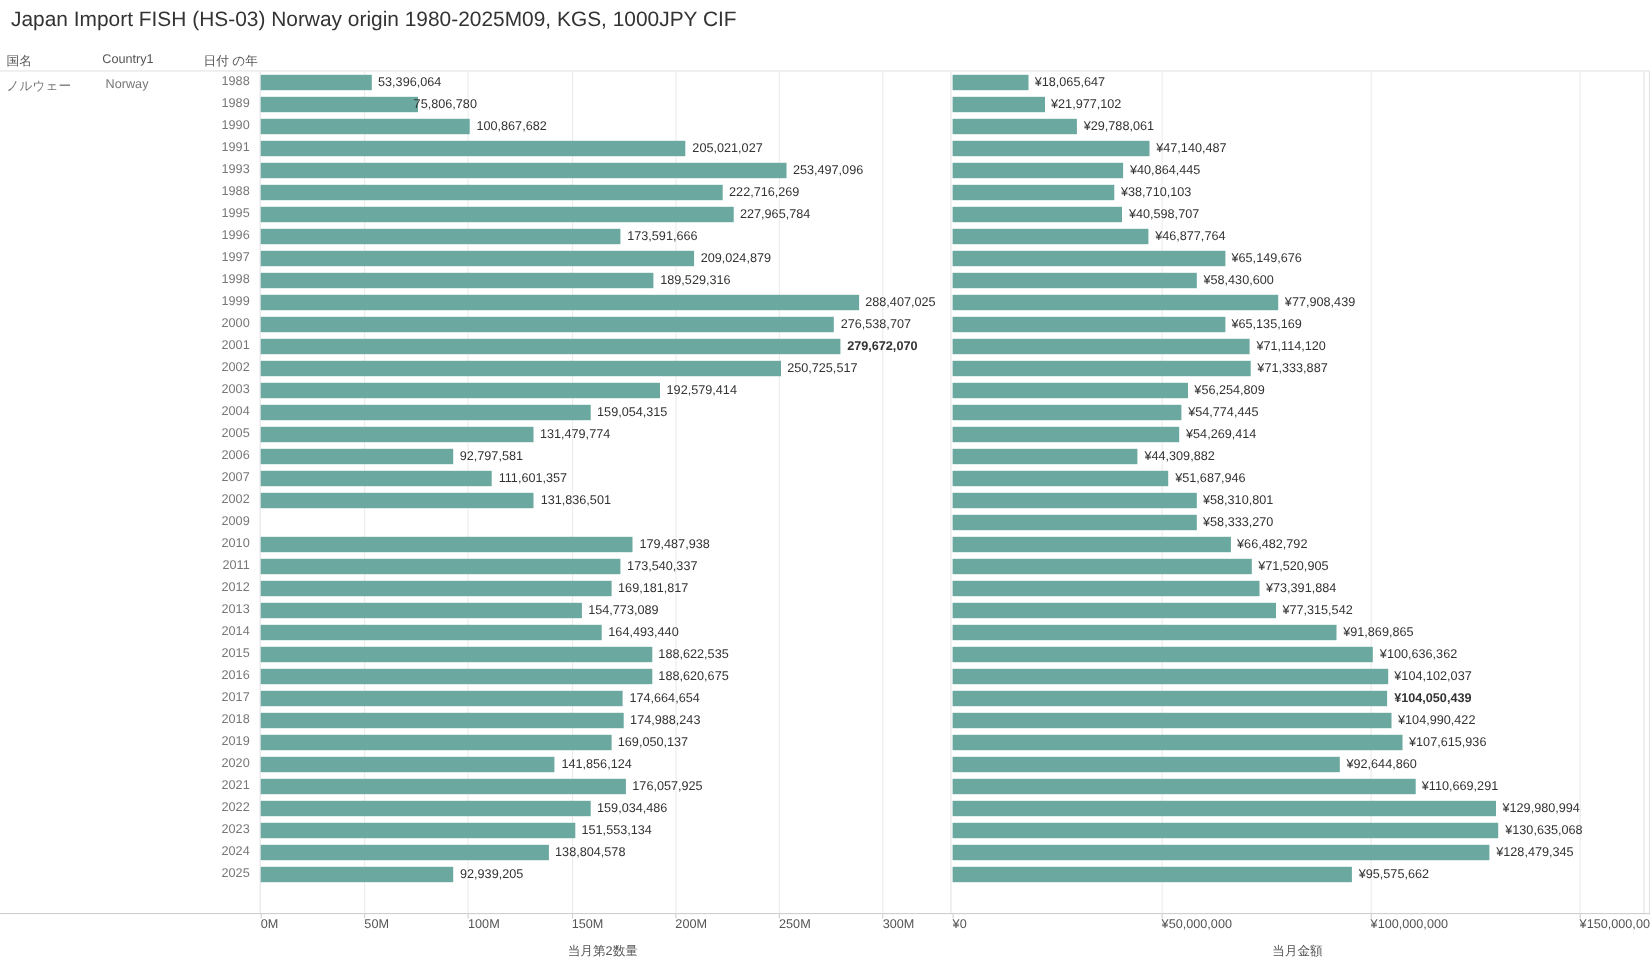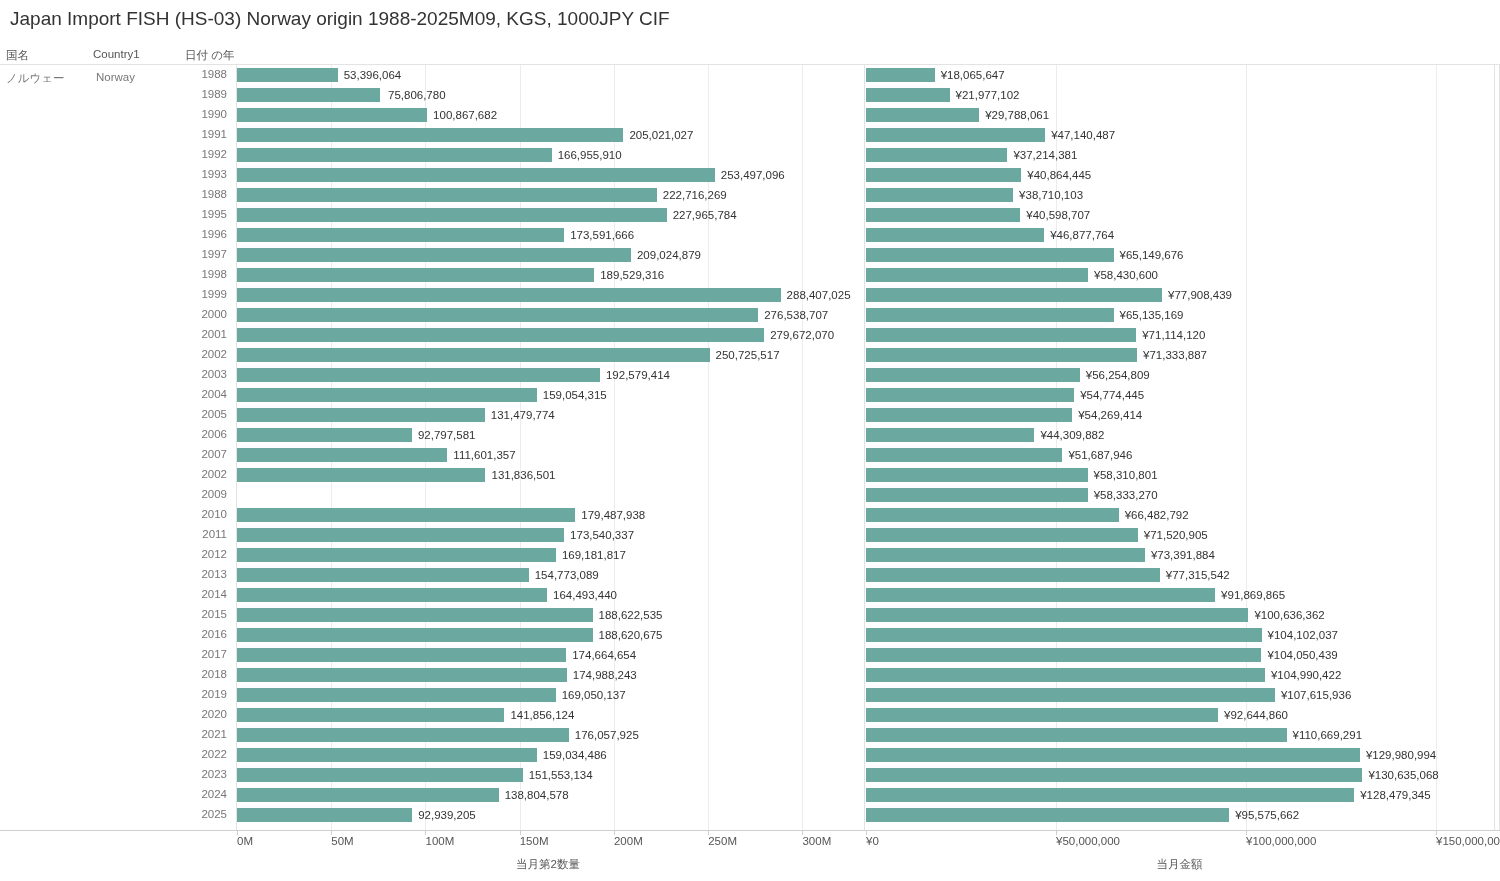--- a/index.html
+++ b/index.html
@@ -74,21 +74,21 @@
   }
   .axis-title{
     position:absolute;top:26px;width:100%;text-align:center;
     font-size:11.5px;color:#555555;
   }
   .axis-tick-mark{position:absolute;top:0;width:1px;height:4px;background:#cfcfcf;}
 </style>
 </head>
 <body>
 
-<div id="title">Japan Import FISH (HS-03) Norway origin 1988-2025M09, KGS, 1000JPY CIF</div>
+<div id="title">Japan Import FISH (HS-03) Norway origin 1980-2025M09, KGS, 1000JPY CIF</div>
 
 <div id="headers">
   <div class="h" id="h-kokumei">国名</div>
   <div class="h" id="h-country1">Country1</div>
   <div class="h" id="h-year">日付 の年</div>
 </div>
 
 <div id="grid">
   <div class="lblcol" id="col-kokumei">ノルウェー</div>
   <div class="lblcol" id="col-country">Norway</div>
@@ -118,21 +118,21 @@
         </div>
         <div class="bararea amt-area">
           <div class="bar amt" style="width: 68.6495px; background: rgb(106, 168, 160);"></div>
           <div class="barlbl" style="left: 74.6495px;">¥18,065,647</div>
         </div>
       </div>
       <div class="row">
         <div class="yearlbl">1989</div>
         <div class="bararea qty-area">
           <div class="bar qty" style="width: 142.884px; background: rgb(106, 168, 160);"></div>
-          <div class="barlbl" style="left: 151px;">75,806,780</div>
+          <div class="barlbl" style="left: 139px;">75,806,780</div>
         </div>
         <div class="bararea amt-area">
           <div class="bar amt" style="width: 83.513px; background: rgb(106, 168, 160);"></div>
           <div class="barlbl" style="left: 89.513px;">¥21,977,102</div>
         </div>
       </div>
       <div class="row">
         <div class="yearlbl">1990</div>
         <div class="bararea qty-area">
           <div class="bar qty" style="width: 190.12px; background: rgb(106, 168, 160);"></div>
@@ -148,31 +148,20 @@
         <div class="bararea qty-area">
           <div class="bar qty" style="width: 386.434px; background: rgb(106, 168, 160);"></div>
           <div class="barlbl" style="left: 392.434px;">205,021,027</div>
         </div>
         <div class="bararea amt-area">
           <div class="bar amt" style="width: 179.134px; background: rgb(106, 168, 160);"></div>
           <div class="barlbl" style="left: 185.134px;">¥47,140,487</div>
         </div>
       </div>
       <div class="row">
-        <div class="yearlbl">1992</div>
-        <div class="bararea qty-area">
-          <div class="bar qty" style="width: 314.687px; background: rgb(106, 168, 160);"></div>
-          <div class="barlbl" style="left: 320.687px;">166,955,910</div>
-        </div>
-        <div class="bararea amt-area">
-          <div class="bar amt" style="width: 141.415px; background: rgb(106, 168, 160);"></div>
-          <div class="barlbl" style="left: 147.415px;">¥37,214,381</div>
-        </div>
-      </div>
-      <div class="row">
         <div class="yearlbl">1993</div>
         <div class="bararea qty-area">
           <div class="bar qty" style="width: 477.804px; background: rgb(106, 168, 160);"></div>
           <div class="barlbl" style="left: 483.804px;">253,497,096</div>
         </div>
         <div class="bararea amt-area">
           <div class="bar amt" style="width: 155.285px; background: rgb(106, 168, 160);"></div>
           <div class="barlbl" style="left: 161.285px;">¥40,864,445</div>
         </div>
       </div>
@@ -250,21 +239,21 @@
         </div>
         <div class="bararea amt-area">
           <div class="bar amt" style="width: 247.514px; background: rgb(106, 168, 160);"></div>
           <div class="barlbl" style="left: 253.514px;">¥65,135,169</div>
         </div>
       </div>
       <div class="row">
         <div class="yearlbl">2001</div>
         <div class="bararea qty-area">
           <div class="bar qty" style="width: 527.139px; background: rgb(106, 168, 160);"></div>
-          <div class="barlbl" style="left: 533.139px;">279,672,070</div>
+          <div class="barlbl" style="left: 533.139px; font-weight: bold;">279,672,070</div>
         </div>
         <div class="bararea amt-area">
           <div class="bar amt" style="width: 270.234px; background: rgb(106, 168, 160);"></div>
           <div class="barlbl" style="left: 276.234px;">¥71,114,120</div>
         </div>
       </div>
       <div class="row">
         <div class="yearlbl">2002</div>
         <div class="bararea qty-area">
           <div class="bar qty" style="width: 472.58px; background: rgb(106, 168, 160);"></div>
@@ -426,21 +415,21 @@
         </div>
       </div>
       <div class="row">
         <div class="yearlbl">2017</div>
         <div class="bararea qty-area">
           <div class="bar qty" style="width: 329.216px; background: rgb(106, 168, 160);"></div>
           <div class="barlbl" style="left: 335.216px;">174,664,654</div>
         </div>
         <div class="bararea amt-area">
           <div class="bar amt" style="width: 395.392px; background: rgb(106, 168, 160);"></div>
-          <div class="barlbl" style="left: 401.392px;">¥104,050,439</div>
+          <div class="barlbl" style="left: 401.392px; font-weight: bold;">¥104,050,439</div>
         </div>
       </div>
       <div class="row">
         <div class="yearlbl">2018</div>
         <div class="bararea qty-area">
           <div class="bar qty" style="width: 329.826px; background: rgb(106, 168, 160);"></div>
           <div class="barlbl" style="left: 335.826px;">174,988,243</div>
         </div>
         <div class="bararea amt-area">
           <div class="bar amt" style="width: 398.964px; background: rgb(106, 168, 160);"></div>

